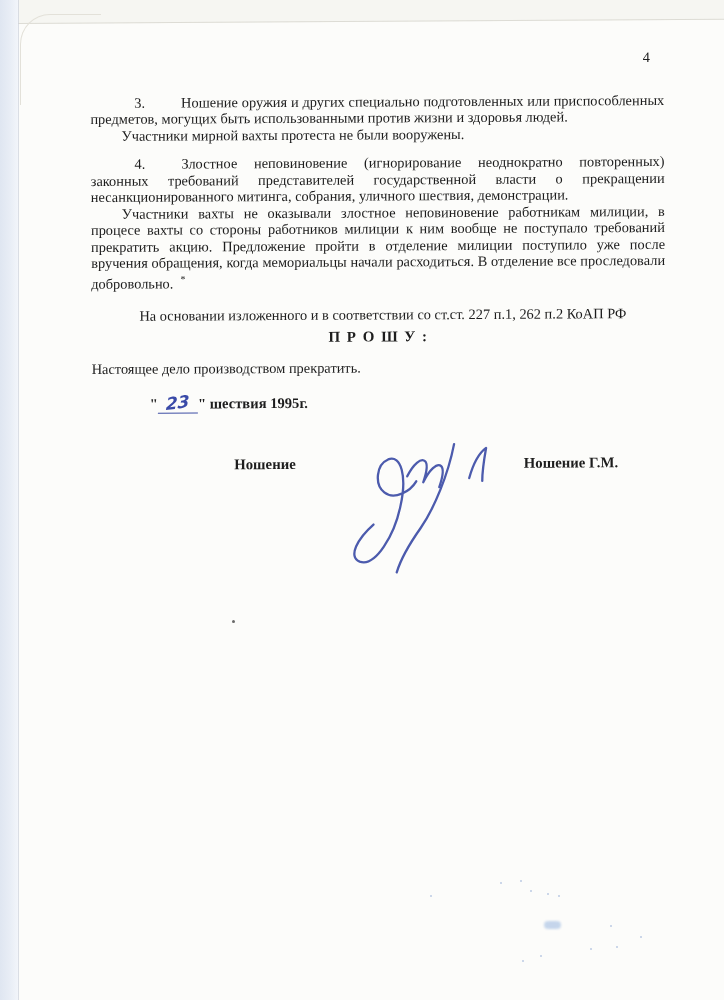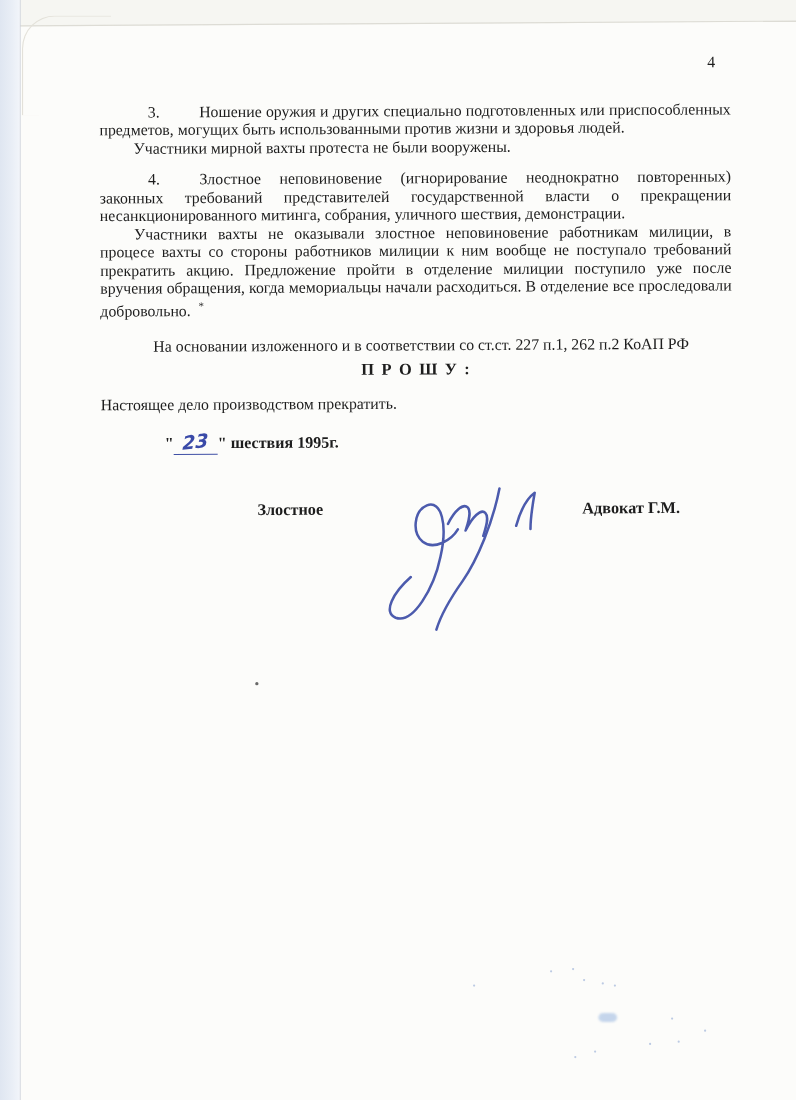--- a/index.html
+++ b/index.html
@@ -104,22 +104,22 @@
 
   <p class="basis-para">На основании изложенного и в соответствии со ст.ст. 227 п.1, 262 п.2 КоАП РФ</p>
 
   <p class="heading">П Р О Ш У :</p>
 
   <p class="request">Настоящее дело производством прекратить.</p>
 
   <p class="date-line"><span>"</span><span class="day-slot"><span class="day-hand">23</span></span><span>"</span>&nbsp;<span>шествия 1995г.</span></p>
 
   <div class="sig-row">
-    <span class="sig-role">Злостное</span>
-    <span class="sig-name">Адвокат Г.М.</span>
+    <span class="sig-role">Ношение</span>
+    <span class="sig-name">Ношение Г.М.</span>
   </div>
 
   <svg class="signature-svg" viewBox="0 0 160 150" aria-hidden="true">
     <path d="M36,92 C20,106 10,124 22,129 C38,135 57,102 63,74 C70,44 64,22 51,27 C39,32 37,52 47,60 C57,68 73,59 79,49"></path>
     <path d="M70,44 C76,32 84,25 88,29 C92,33 88,44 86,50 C92,38 100,30 104,34 C108,38 104,49 102,55"></path>
     <path d="M117,12 C111,42 97,76 83,96 C73,110 63,127 59,140"></path>
     <path d="M132,46 C136,32 142,21 149,16 C147,27 145,39 145,49"></path>
   </svg>
 </div>
 

